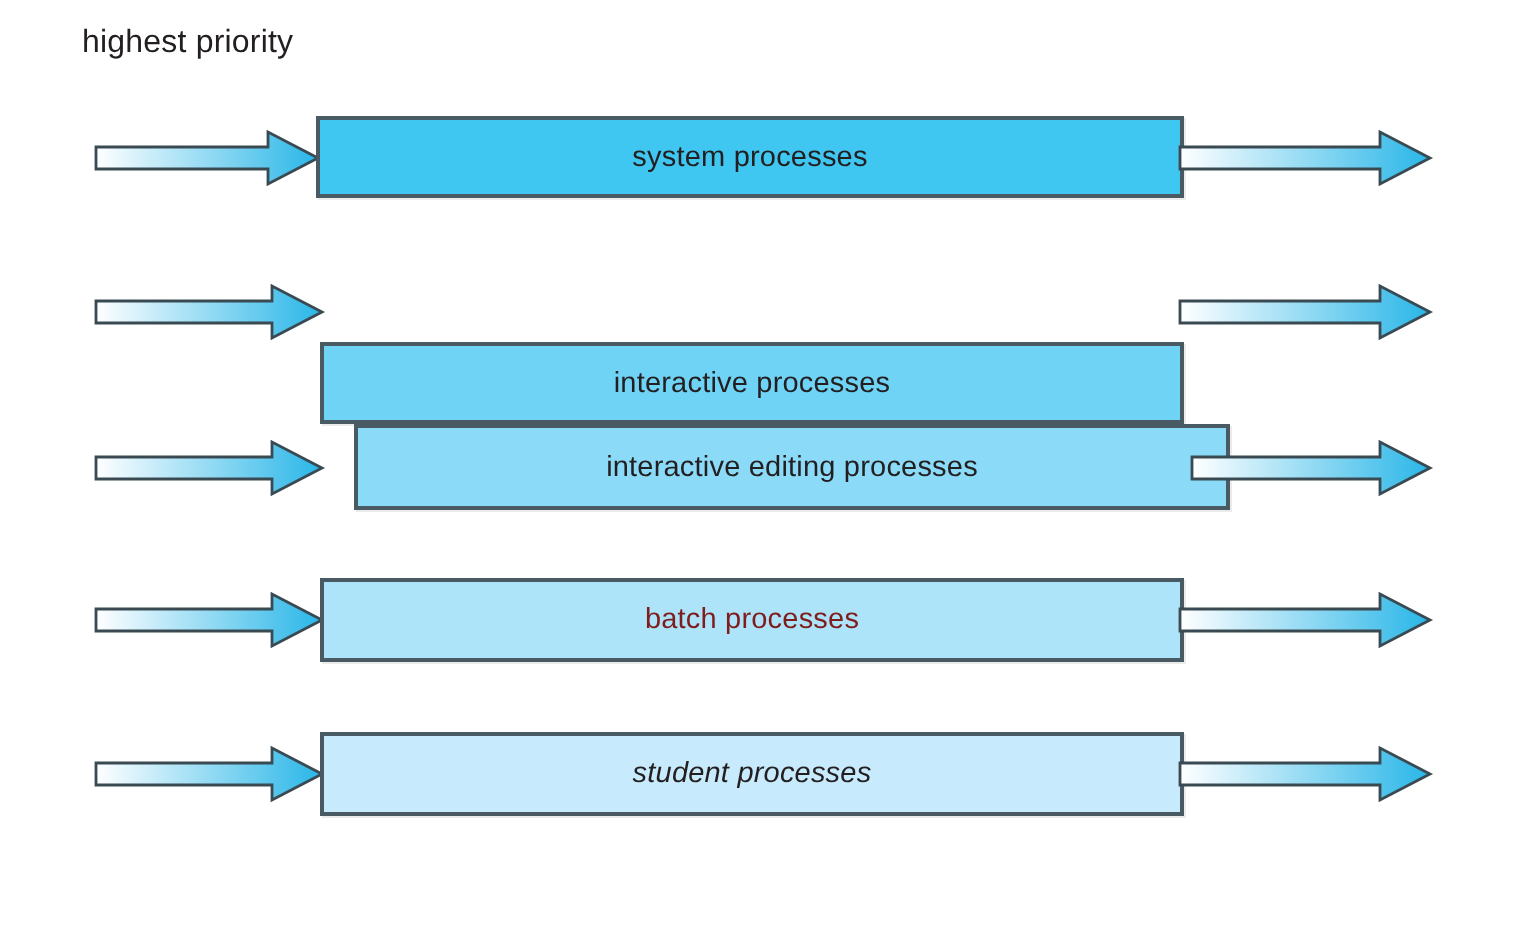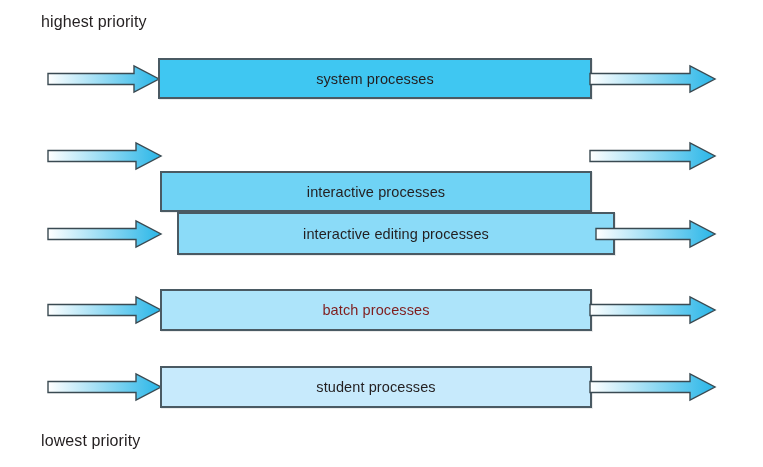--- a/index.html
+++ b/index.html
@@ -161,29 +161,28 @@
       </svg>
       <svg class="arrow-svg" width="115" height="30" style="left: 47px; top: 372px;">
         <defs>
           <linearGradient id="grad-in-4" x1="0%" y1="0%" x2="100%" y2="0%">
             <stop offset="0%" stop-color="#ffffff"></stop>
             <stop offset="100%" stop-color="#29b6e8"></stop>
           </linearGradient>
         </defs>
         <path d="M1,9.5 L89,9.5 L89,2 L114,15 L89,28 L89,20.5 L1,20.5 Z" fill="url(#grad-in-4)" stroke="#3a4a52" stroke-width="1.4" stroke-linejoin="miter"></path>
       </svg>
-      <div class="queue-box" style="left: 160px; top: 366px; width: 432px; height: 42px; background: rgb(199, 234, 252); border-color: rgb(74, 90, 99);">
+      <div class="queue-box" style="left: 160px; top: 366px; width: 432px; height: 42px; background: rgb(199, 234, 252); border-color: rgb(74, 90, 99); font-style: italic;">
         <span class="queue-label" style="color: rgb(35, 31, 32);">student processes</span>
       </div>
       <svg class="arrow-svg" width="126" height="30" style="left: 590px; top: 372px;">
         <defs>
           <linearGradient id="grad-out-4" x1="0%" y1="0%" x2="100%" y2="0%">
             <stop offset="0%" stop-color="#ffffff"></stop>
             <stop offset="100%" stop-color="#29b6e8"></stop>
           </linearGradient>
         </defs>
         <path d="M0,9.5 L100,9.5 L100,2 L125,15 L100,28 L100,20.5 L0,20.5 Z" fill="url(#grad-out-4)" stroke="#3a4a52" stroke-width="1.4" stroke-linejoin="miter"></path>
       </svg>
     </div>
 
-  <div class="priority-label" id="label-lowest">lowest priority</div>
 
 </div>
 
 </body></html>

